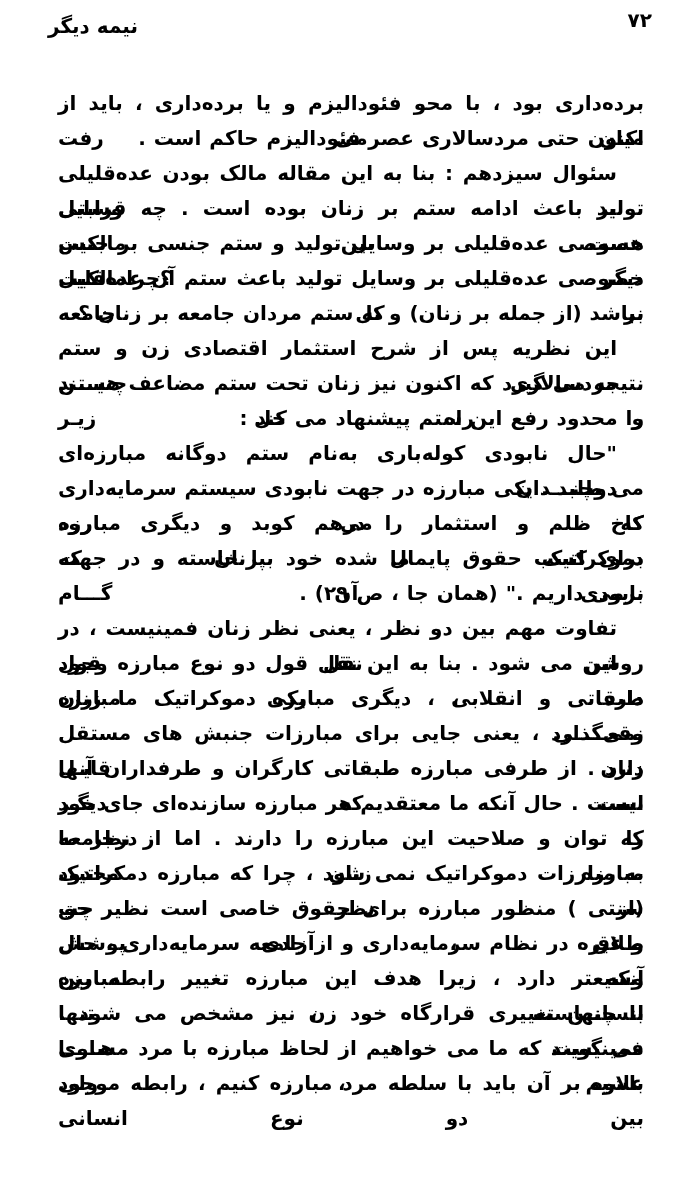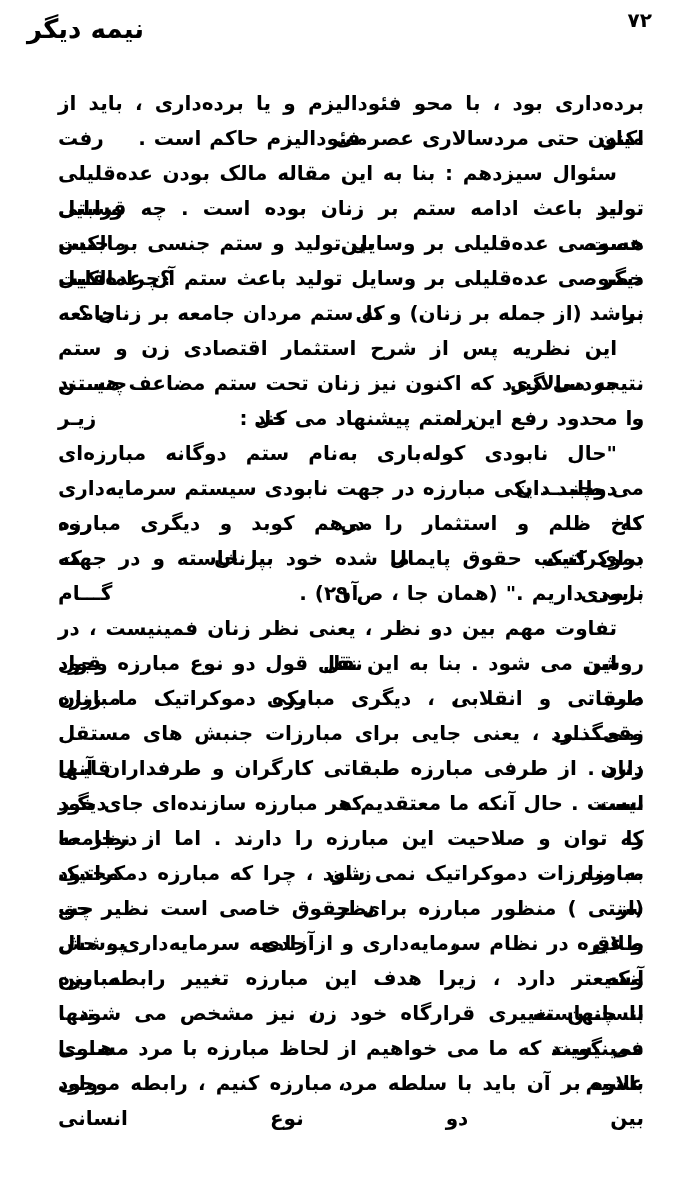--- a/index.html
+++ b/index.html
@@ -13,22 +13,22 @@
     height: 1200px;
     background: #ffffff;
     color: #000000;
     direction: rtl;
     overflow: hidden;
     font-family: "DejaVu Sans", sans-serif;
   }
   .journal-title {
     position: absolute;
     top: 14px;
-    left: 27px;
-    font-size: 26px;
+    left: 48px;
+    font-size: 20px;
     font-weight: bold;
     letter-spacing: 0.5px;
     transform: scaleY(1.02);
     white-space: nowrap;
   }
   .page-number {
     position: absolute;
     top: 8px;
     right: 30px;
     font-size: 20px;

